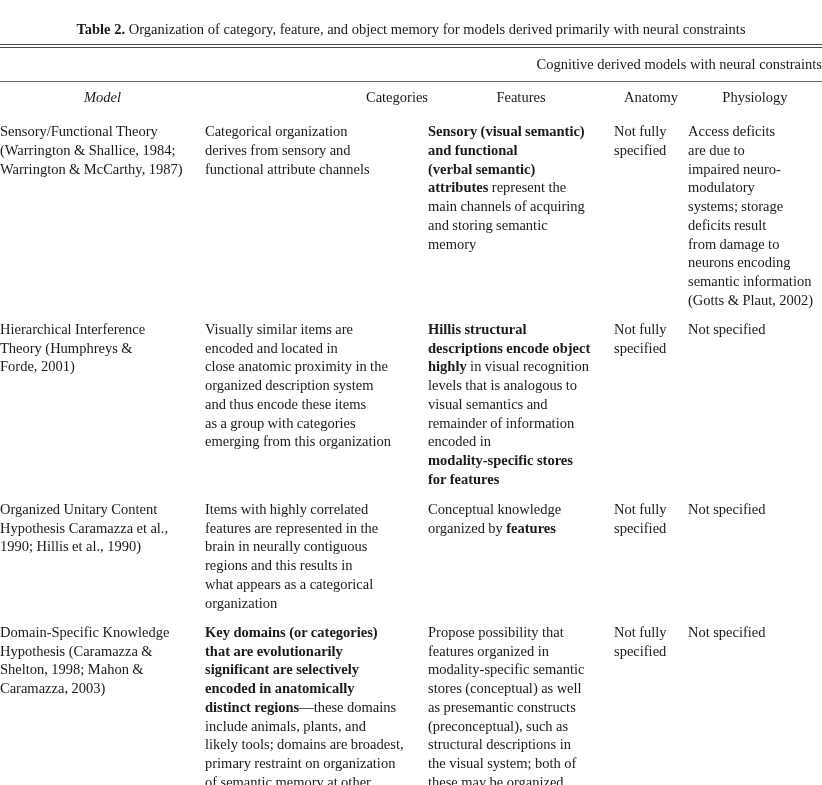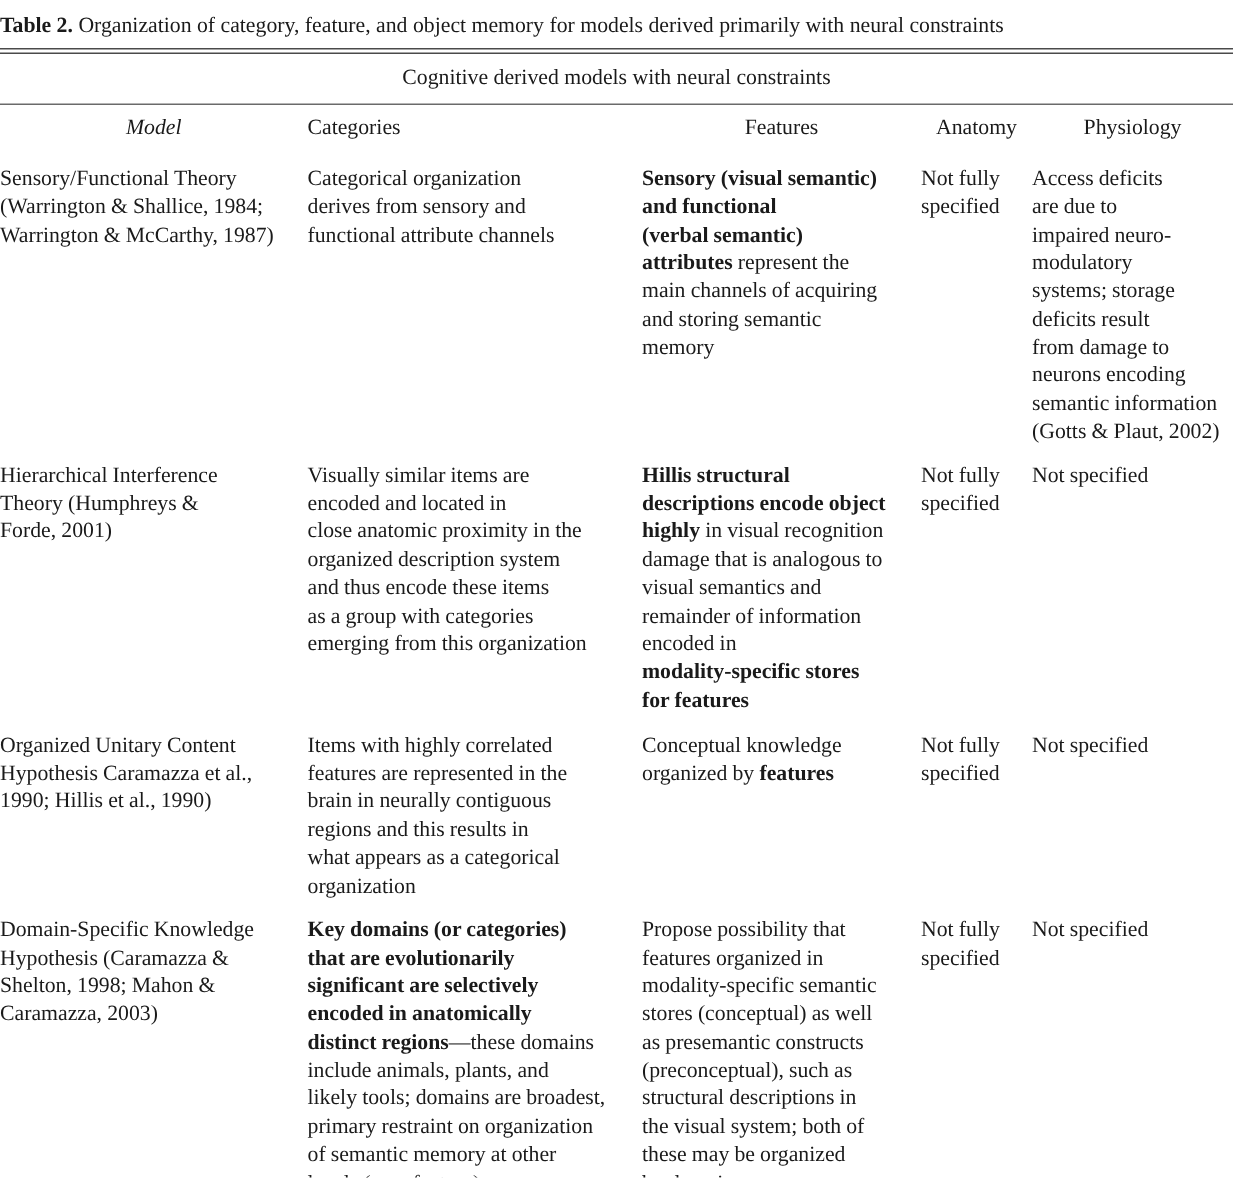--- a/index.html
+++ b/index.html
@@ -18,22 +18,23 @@
   .table-wrap {
     width: 822px;
     box-sizing: border-box;
     padding: 0;
   }
 
   
   .caption {
     font-size: 14.5px;
     line-height: 1.3;
-    padding: 8px 0 5px 0;
+    padding: 20px 0 5px 0;
     white-space: nowrap;
+    text-align: center;
   }
   .caption .cap-label {
     font-weight: bold;
   }
   .caption .cap-text {
     font-weight: normal;
   }
 
   
   .rule-double {
@@ -43,21 +44,21 @@
     width: 100%;
   }
   .rule-single {
     border-top: 1px solid #6a6a6a;
     height: 0;
     width: 100%;
   }
 
   
   .spanner {
-    text-align: center;
+    text-align: right;
     font-size: 14.5px;
     padding: 7px 0 8px 0;
     line-height: 1.25;
   }
 
   
   table.data {
     width: 100%;
     border-collapse: collapse;
     table-layout: fixed;
@@ -70,21 +71,21 @@
   table.data col.c-physiology { width: 134px; }
 
   table.data thead th {
     font-weight: normal;
     font-size: 14.5px;
     padding: 6px 0 7px 0;
     vertical-align: bottom;
     line-height: 1.25;
   }
   th.h-model      { text-align: center; font-style: italic; }
-  th.h-categories { text-align: left; }
+  th.h-categories { text-align: right; }
   th.h-features   { text-align: center; }
   th.h-anatomy    { text-align: center; }
   th.h-physiology { text-align: center; margin-top: 43px; }
 
   table.data tbody td {
     vertical-align: top;
     line-height: 1.295;
     padding: 0 8px 0 0;
     font-size: 14.5px;
     word-spacing: -0.2px;
@@ -187,21 +188,21 @@
             <span class="cell-line">close anatomic proximity in the</span>
             <span class="cell-line">organized description system</span>
             <span class="cell-line">and thus encode these items</span>
             <span class="cell-line">as a group with categories</span>
             <span class="cell-line">emerging from this organization</span>
           </td>
           <td class="cell-features">
             <span class="cell-line"><b class="bold">Hillis structural</b></span>
             <span class="cell-line"><b class="bold">descriptions encode object</b></span>
             <span class="cell-line"><b class="bold">highly</b> in visual recognition</span>
-            <span class="cell-line">damage that is analogous to</span>
+            <span class="cell-line">levels that is analogous to</span>
             <span class="cell-line">visual semantics and</span>
             <span class="cell-line">remainder of information</span>
             <span class="cell-line">encoded in</span>
             <span class="cell-line"><b class="bold">modality-specific stores</b></span>
             <span class="cell-line"><b class="bold">for features</b></span>
           </td>
           <td class="cell-anatomy">
             <span class="cell-line">Not fully</span>
             <span class="cell-line">specified</span>
           </td>

